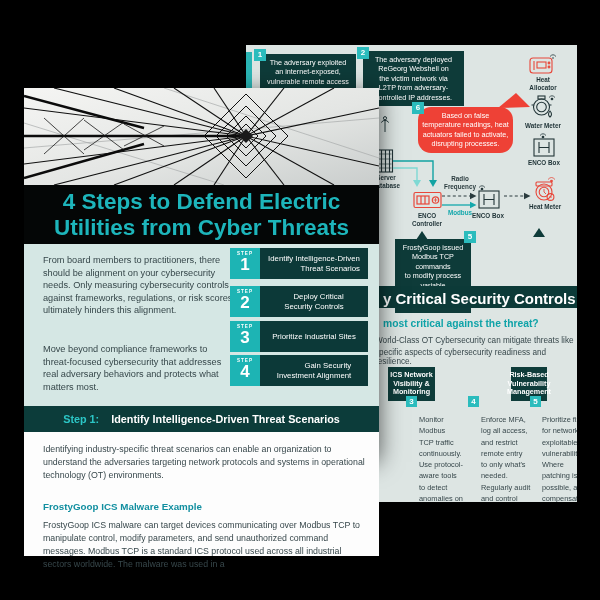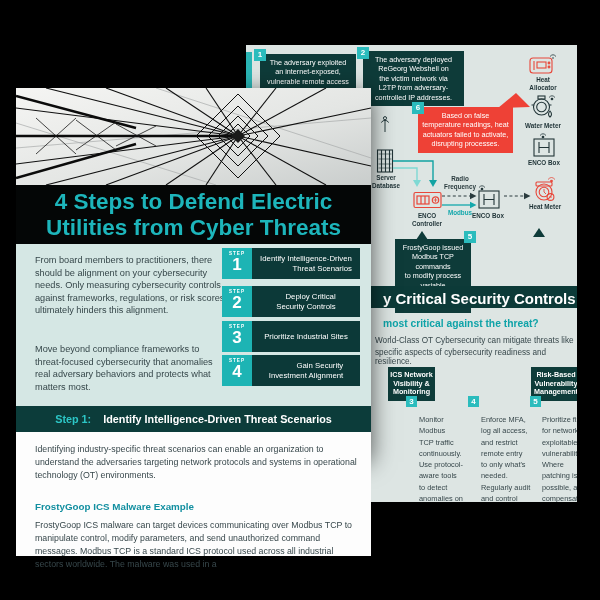--- a/index.html
+++ b/index.html
@@ -25,21 +25,21 @@
   #band{position:absolute;left:0;top:241px;width:331px;height:22px;background:#0c3a38;}
   #band-title{position:absolute;left:137px;top:4px;color:#fff;font-weight:bold;font-size:15px;}
   #question{position:absolute;left:137px;top:273px;color:#0fa3a8;font-weight:bold;font-size:10.3px;}
   .bp-body{position:absolute;color:#37474b;font-size:8.2px;}
   .card{position:absolute;background:#0e3c3a;color:#fff;font-size:7.2px;font-weight:bold;
         line-height:8.4px;text-align:center;display:flex;align-items:center;justify-content:center;height:34px;}
   .card-body{position:absolute;color:#37474b;font-size:7.4px;line-height:11.3px;margin-left:31px;}
   .sliver{position:absolute;left:0;top:7px;width:6px;height:38px;background:#2ab5b5;}
 
   
-  #front{left:16px;top:88px;width:355px;height:368px;background:#0f766e;z-index:2;}
+  #front{left:24px;top:88px;width:355px;height:368px;background:#0f766e;z-index:2;}
   #photo{position:absolute;left:0;top:0;width:355px;height:97px;}
   #titleblock{position:absolute;left:0;top:97px;width:355px;height:59px;background:#040606;
               display:flex;align-items:center;justify-content:center;}
   #main-title{color:#1db5bb;font-weight:bold;font-size:22.5px;line-height:26px;text-align:center;}
   #tealsec{position:absolute;left:0;top:156px;width:355px;height:162px;background:#d5e7e4;}
   .intro-p{position:absolute;left:19px;width:192px;color:#36474a;font-size:9.2px;line-height:12.6px;}
   .step-row{position:absolute;left:206px;height:31px;}
   .step-sq{position:absolute;left:0;top:0;width:30px;height:31px;background:#1db4b4;color:#fff;
            text-align:center;}
   .step-word{display:block;font-size:4.6px;font-weight:bold;letter-spacing:1px;padding-top:3px;}
@@ -75,21 +75,21 @@
     <div class="callout pre" style="left:117px;top:6px;width:97px;">The adversary deployed
 ReGeorg Webshell on
 the victim network via
 L2TP from adversary-
 controlled IP addresses.</div>
 
     <svg class="absvg" style="left:250px;top:47px;" width="36" height="17" viewBox="0 0 36 17">
       <polygon points="2,16 20,1 34,15" fill="#ee4136"></polygon>
     </svg>
     <div class="nbadge" style="left:166px;top:57px;">6</div>
-    <div class="callout red pre" style="left:172px;top:62px;width:91px;">Based on false
+    <div class="callout red pre" style="left:172px;top:62px;width:91px;border-radius:13px;">Based on false
 temperature readings, heat
 actuators failed to activate,
 disrupting processes.</div>
 
     <svg class="absvg" style="left:134px;top:70px;" width="10" height="18" viewBox="0 0 10 18">
       <g stroke="#263a3d" stroke-width="1" fill="none">
         <path d="M5,5 V17"></path>
           <circle cx="5" cy="3.2" r="1.6"></circle>
         <path d="M1.2,7.5 Q5,3 8.8,7.5"></path>
       </g>
@@ -218,21 +218,21 @@
 
     <div id="question">most critical against the threat?</div>
     <div class="bp-body" style="left:129px;top:291px;">World-Class OT Cybersecurity can mitigate threats like</div>
     <div class="bp-body" style="left:129px;top:303px;">specific aspects of cybersecurity readiness and resilience.</div>
 
     <div class="card pre" style="left:142px;top:322px;width:47px;">ICS Network
 Visibility &amp;
 Monitoring</div>
     <div class="nbadge" style="left:160px;top:351px;width:11px;height:11px;line-height:11px;">3</div>
     <div class="nbadge" style="left:222px;top:351px;width:11px;height:11px;line-height:11px;">4</div>
-    <div class="card pre" style="left:265px;top:322px;width:50px;margin-left:20px;">Risk-Based
+    <div class="card pre" style="left:265px;top:322px;width:36px;">Risk-Based
 Vulnerability
 Management</div>
     <div class="nbadge" style="left:284px;top:351px;width:11px;height:11px;line-height:11px;">5</div>
 
     <div class="card-body pre" style="left:142px;top:369px;width:52px;">Monitor
 Modbus
 TCP traffic
 continuously.
 Use protocol-
 aware tools
@@ -315,21 +315,21 @@
       <path d="M222,41 L229,48 L222,55 L215,48 Z" fill="#1a1a1a"></path>
     </svg>
 
     <div id="titleblock">
       <div id="main-title" class="pre">4 Steps to Defend Electric
 Utilities from Cyber Threats</div>
     </div>
 
     <div id="tealsec">
       <div class="intro-p" style="top:10px;">From board members to practitioners, there should be alignment on your cybersecurity needs. Only measuring cybersecurity controls against frameworks, regulations, or risk scores ultimately hinders this alignment.</div>
-      <div class="intro-p" style="top:99px;">Move beyond compliance frameworks to threat-focused cybersecurity that anomalies real adversary behaviors and protects what matters most.</div>
+      <div class="intro-p" style="top:99px;">Move beyond compliance frameworks to threat-focused cybersecurity that addresses real adversary behaviors and protects what matters most.</div>
 
       <div class="step-row" style="top:4px;">
         <div class="step-sq">
           <span class="step-word">STEP</span>
           <span class="step-num">1</span>
         </div>
         <div class="step-box pre">Identify Intelligence-Driven
 Threat Scenarios</div>
       </div>
       <div class="step-row" style="top:42px;">

